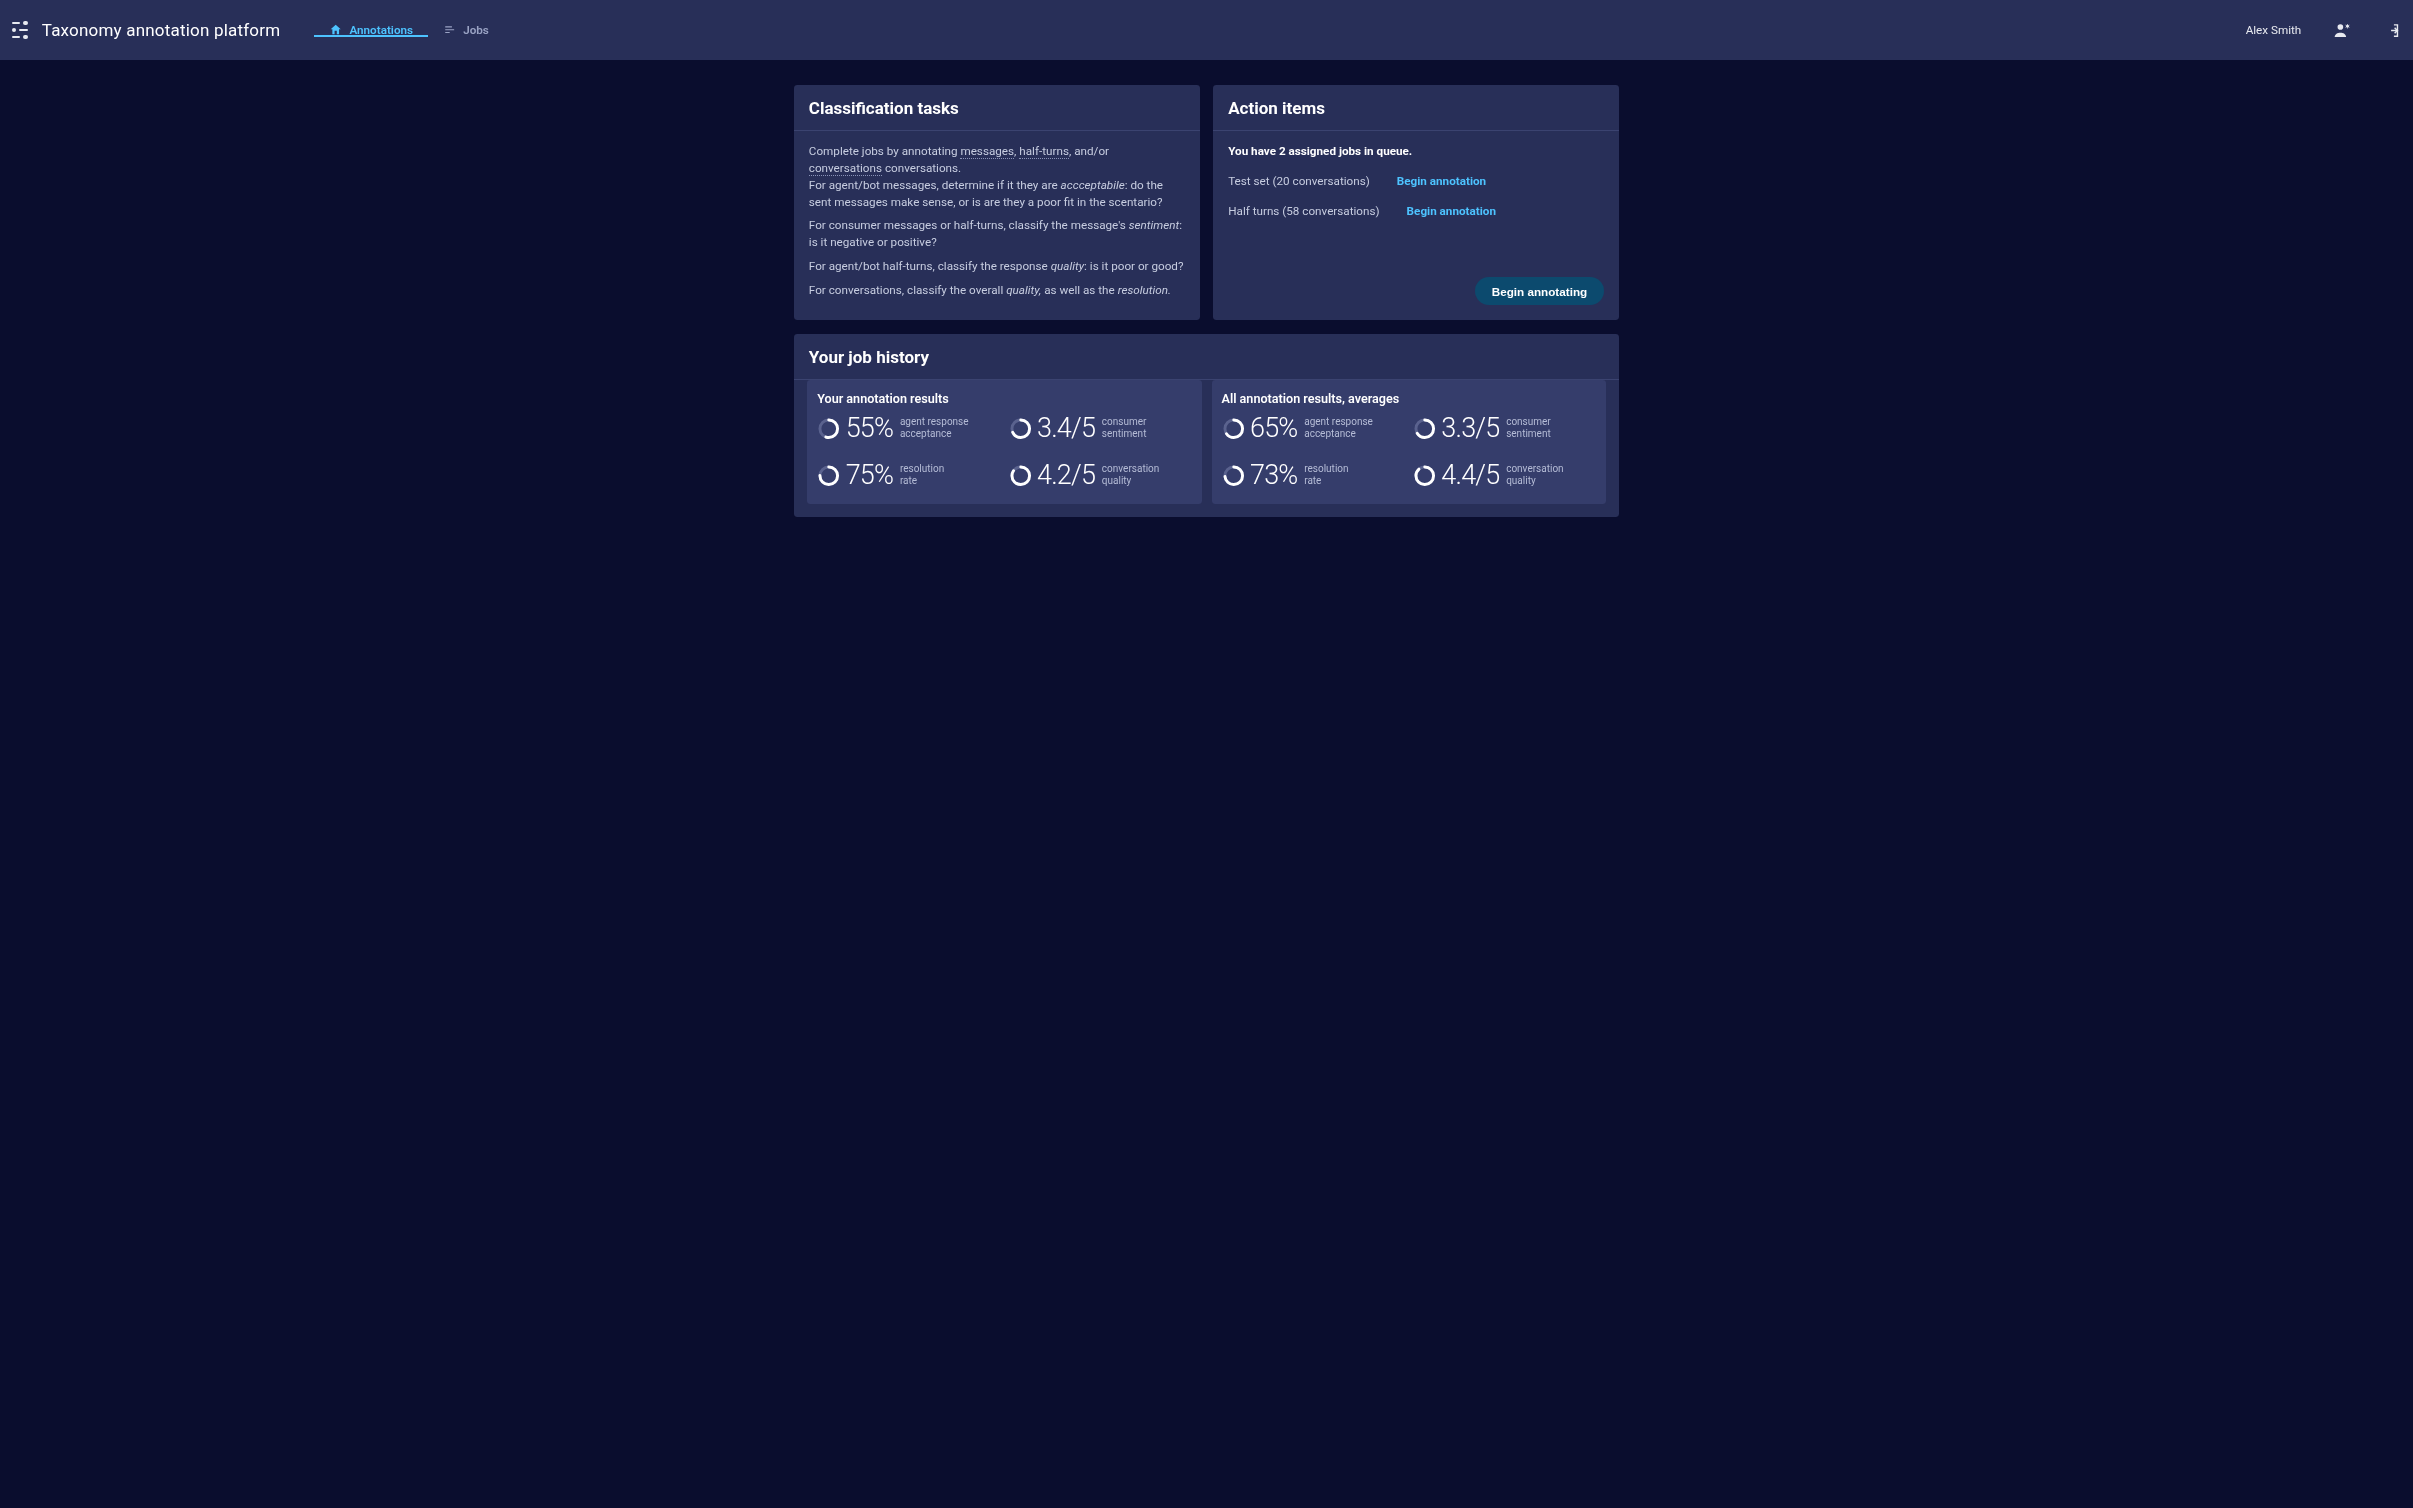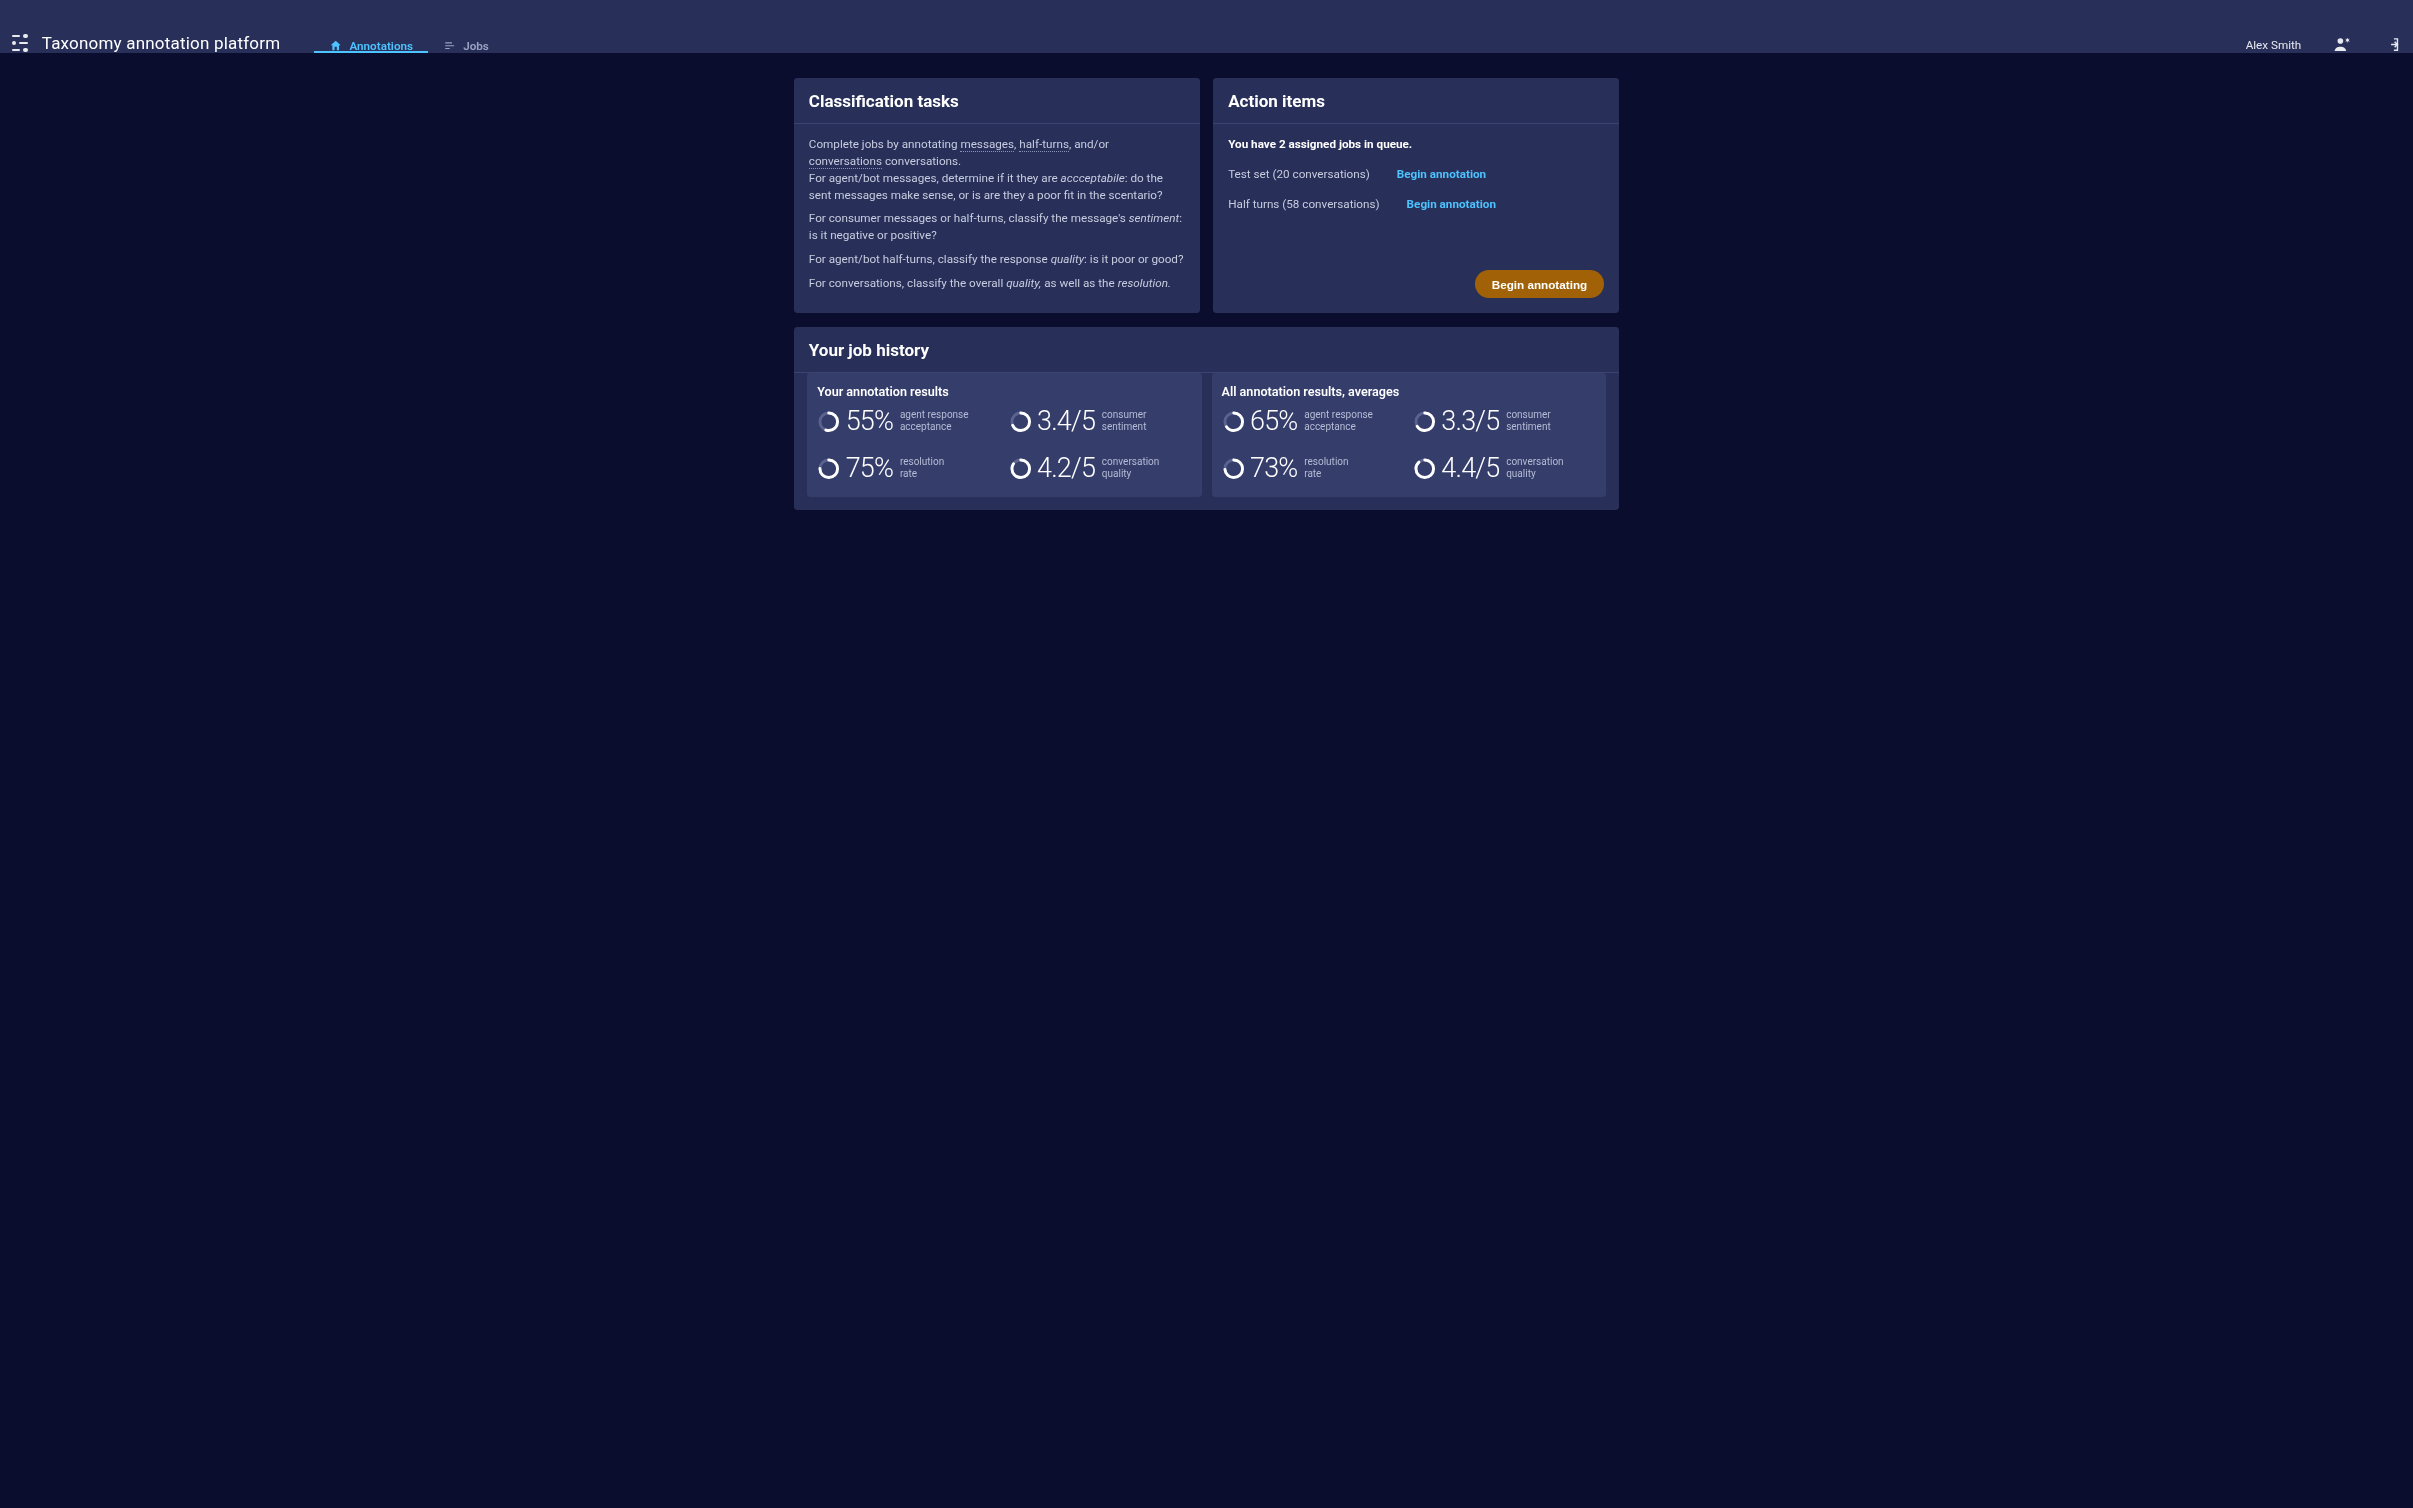--- a/index.html
+++ b/index.html
@@ -8,23 +8,23 @@
     height: 100%;
     background: #0a0d2e;
     font-family: -apple-system, BlinkMacSystemFont, "Segoe UI", Roboto, Helvetica, Arial, sans-serif;
     color: #e8eaf0;
     font-size: 11.7px;
   }
 
   
   .header {
     background: #282f58;
-    height: 53px;
-    display: flex;
-    align-items: flex-end;
+    height: 60px;
+    display: flex;
+    align-items: center;
     padding: 0 11.7px;
     position: relative;
   }
   .header-left {
     display: flex;
     align-items: center;
     gap: 11.7px;
     margin-right: 34px;
   }
   .logo {
@@ -131,21 +131,21 @@
     font-weight:700;
     cursor:pointer;
   }
   .action-footer {
     margin-top:auto;
     display:flex;
     justify-content:flex-end;
     padding: 0 15px 15px;
   }
   .primary-btn {
-    background:#a16207;
+    background:#0c4a6e;
     color:#fff;
     border:none;
     border-radius:15px;
     padding: 7.5px 17px;
     font-weight:700;
     font-size:11.7px;
     cursor:pointer;
   }
 
   .span-2 { grid-column: 1 / span 2; }

